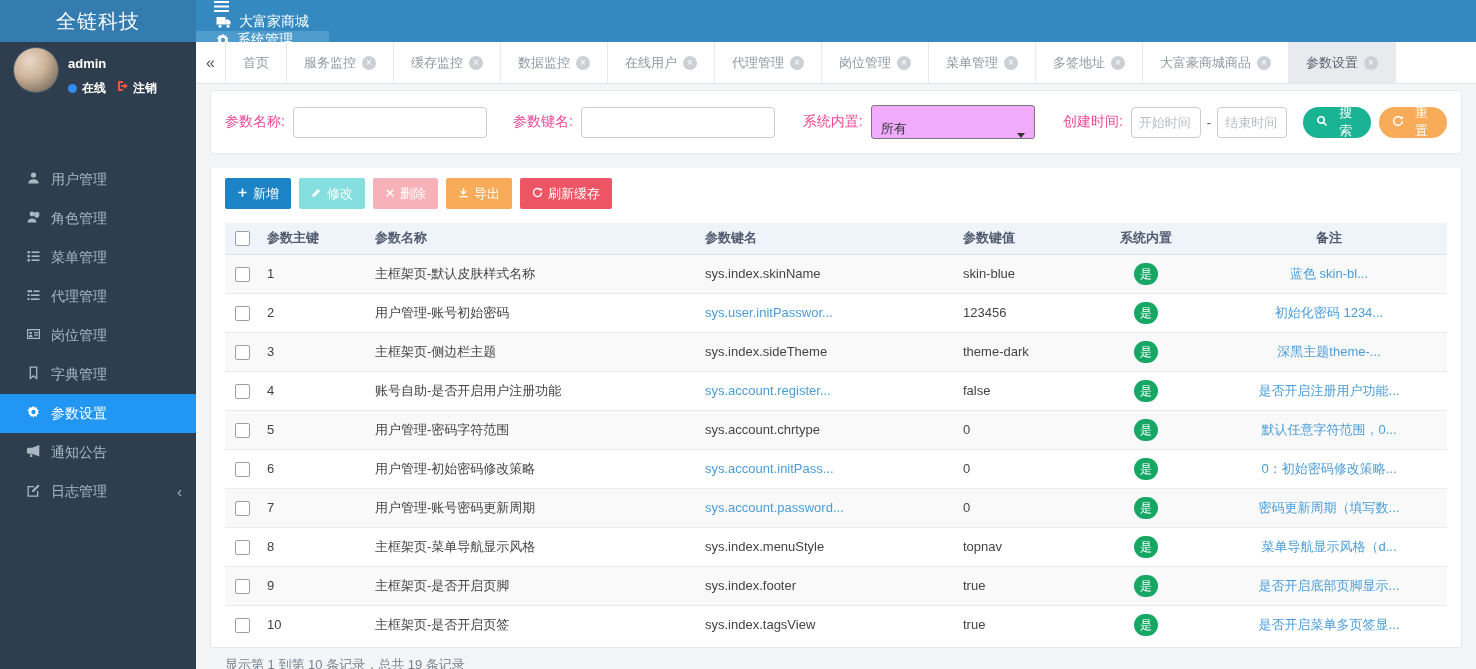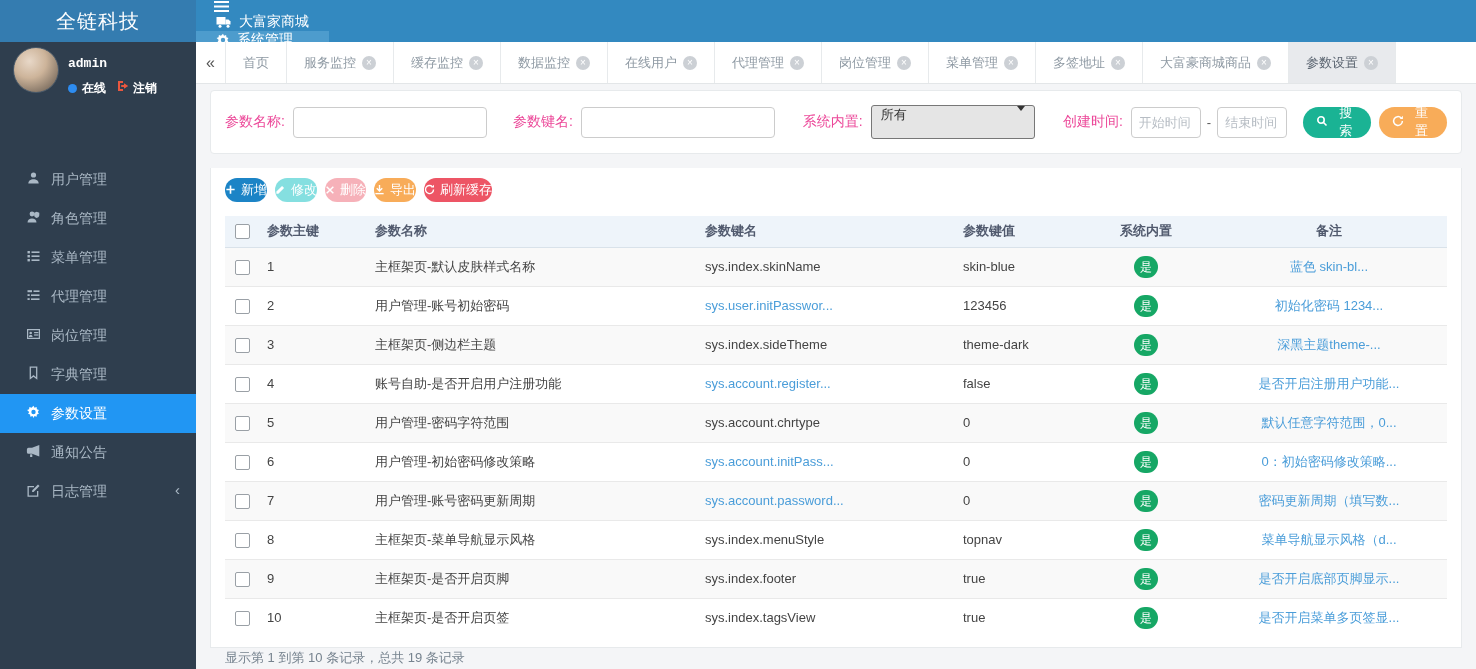--- a/index.html
+++ b/index.html
@@ -10,21 +10,21 @@
   .topbar { position:absolute; top:0; left:0; width:1476px; height:42px; background:#3389c0; display:flex; }
   .logo { width:196px; height:42px; background:#347cb0; color:#fff; font-size:20px;
     display:flex; align-items:center; justify-content:center; letter-spacing:1px; }
   .topnav { display:flex; align-items:stretch;flex-direction:column; }
   .nav-item { display:flex; align-items:center; gap:7px; padding:0 20px; color:#fff; font-size:14px; cursor:pointer; }
   .nav-item.hamburger { padding:0 18px; }
   .nav-item.active { background:#4d9ccd; }
   .nav-item svg { display:block; }
 
   
-  .sidebar { position:absolute; top:42px; left:0; width:196px; height:627px; background:#2f3e4e;font-family:Liberation Mono, monospace; }
+  .sidebar { position:absolute; top:42px; left:0; width:196px; height:627px; background:#2f3e4e; }
   .user-panel { position:relative; height:76px; padding:10px 0 0 13px; }
   .avatar { position:absolute; left:13px; top:5px; width:46px; height:46px; border-radius:50%;
     background:radial-gradient(circle at 35% 30%, #e8d8c8 0%, #cdb49a 40%, #8a7a6a 75%, #5a5248 100%);
     border:1px solid #4a5a6a; }
   .user-name { position:absolute; left:68px; top:14px; color:#fff; font-weight:bold; font-size:13px; }
   .user-status { position:absolute; left:68px; top:38px; display:flex; align-items:center; gap:5px; color:#fff; font-size:12px; font-weight:bold; }
   .dot { width:9px; height:9px; border-radius:50%; background:#2d8cf0; display:inline-block; }
   .logout { display:flex; align-items:flex-start; gap:4px; color:#fff; cursor:pointer; margin-left:6px; }
   .logout svg { display:block; }
   .menu { position:absolute; top:118px; left:0; width:196px; }
@@ -47,36 +47,36 @@
 
   
   .content { position:absolute; top:84px; left:196px; width:1280px; height:585px; padding:6px 14px 0 14px; }
 
   .search-panel { background:#fff; border:1px solid #e7eaec; border-radius:4px; height:64px;
     display:flex; align-items:center; padding:0 14px; }
   .f-label { font-size:14px; color:#ec4899; margin-right:8px; white-space:nowrap; }
   .f-input { height:31px; border:1px solid #ccc; border-radius:4px; width:196px; padding:0 8px;
     font-size:13px; font-family:inherit; color:#333; outline:none; }
   .f-input::placeholder { color:#b0b6bd; }
-  .f-select { height:34px; width:168px; border:1px solid #777; border-radius:3px; background:#e5e5e5;
-    display:flex; align-items:flex-start; justify-content:space-between; padding:0 9px; cursor:pointer; font-size:13px; }
+  .f-select { height:34px; width:168px; border:1px solid #777; border-radius:3px; background:#f0abfc;
+    display:flex; align-items:flex-end; justify-content:space-between; padding:0 9px; cursor:pointer; font-size:13px; }
   .caret { width:0; height:0; border-left:4px solid transparent; border-right:4px solid transparent; border-top:5px solid #333; }
   .f-date { width:70px; height:31px; border:1px solid #ccc; border-radius:4px; padding:0 7px; font-size:13px; font-family:inherit; outline:none; }
   .f-date::placeholder { color:#b7bdc4; }
   .dash { margin:0 6px; color:#555; }
   .pill { height:31px; border:none; border-radius:16px; color:#fff; font-size:13px; font-family:inherit;
     display:inline-flex; align-items:center; gap:5px; padding:0 13px; cursor:pointer; }
   .pill.green { background:#1ab394; margin-left:16px;justify-content:center; }
   .pill.orange { background:#f8ac59; margin-left:8px; }
 
   .table-panel { background:#fff; border:1px solid #e7eaec; border-top:none; margin-top:14px;
     height:480px; padding:10px 14px 0 14px; }
   .toolbar { display:flex; gap:8px; }
-  .btn { height:24px; border:none; border-radius:12px; color:#fff; font-size:13px; font-family:inherit;
-    display:inline-flex; align-items:center; gap:5px; padding:0 0; cursor:pointer; }
+  .btn { height:31px; border:none; border-radius:2px; color:#fff; font-size:13px; font-family:inherit;
+    display:inline-flex; align-items:center; gap:5px; padding:0 12px; cursor:pointer; }
   .btn.blue { background:#1c84c6; }
   .btn.teal { background:#23c6c8; opacity:.55; }
   .btn.pink { background:#ed5565; opacity:.45; }
   .btn.orange { background:#f8ac59; }
   .btn.red { background:#ed5565; }
 
   table { width:100%; border-collapse:collapse; table-layout:fixed; margin-top:14px; font-size:13px; }
   thead th { background:#eef4fa; color:#515a6e; font-weight:bold; text-align:left; height:31px;
     padding:0 8px; border-bottom:1px solid #d9e2ea; }
   thead th.c, td.c { text-align:center; }

